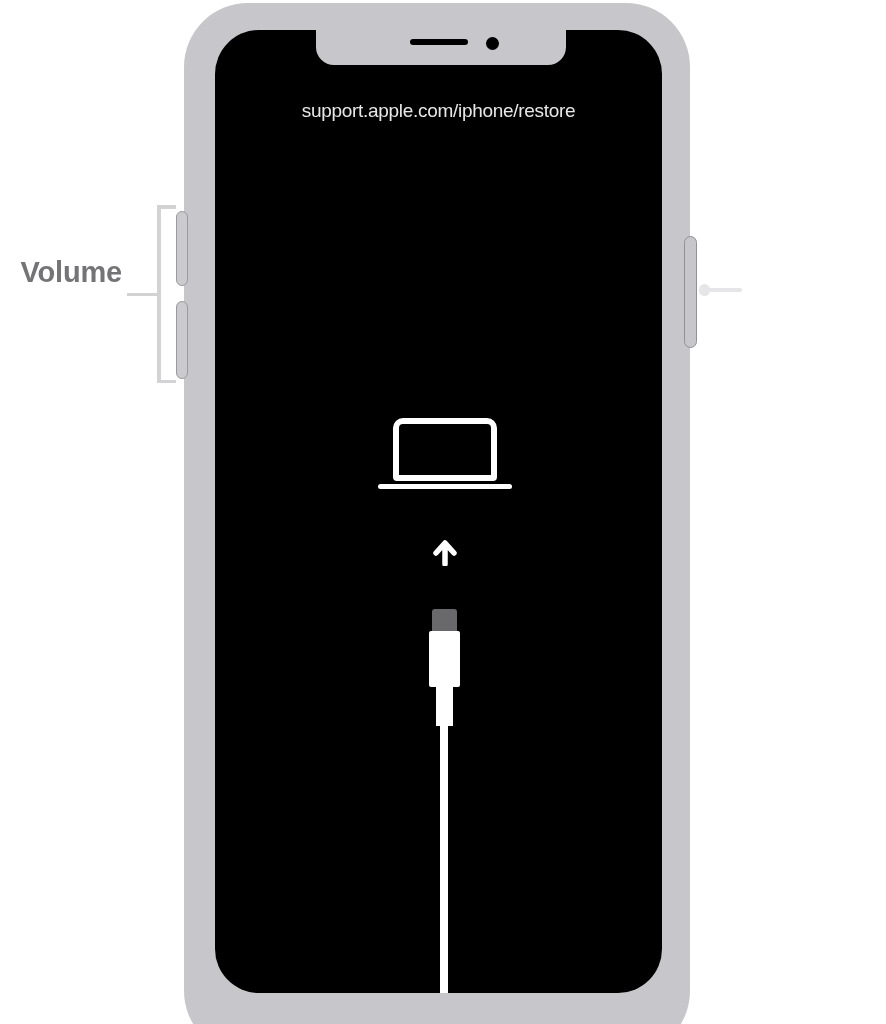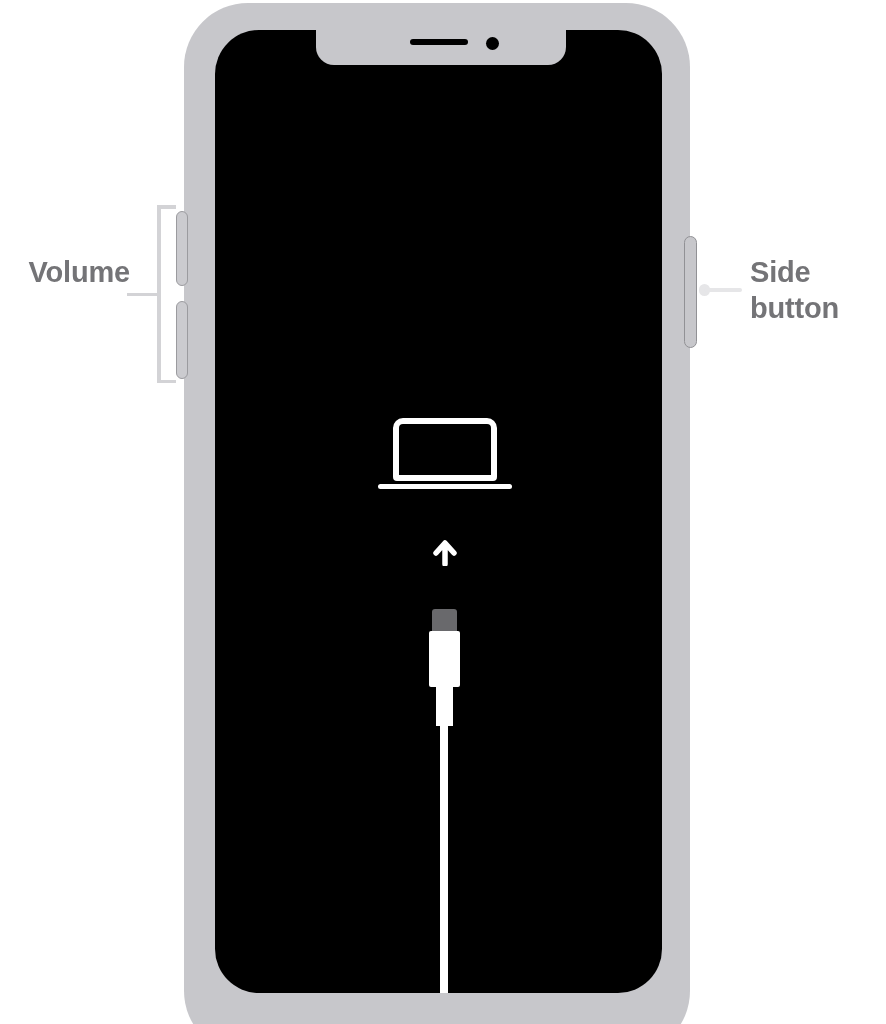--- a/index.html
+++ b/index.html
@@ -47,21 +47,21 @@
 
   
   .leader-dot{left:698.5px; top:284px; width:11.5px; height:11.5px;
     background:var(--leader); border-radius:50%;}
   .leader-line{left:704px; top:287.5px; width:38px; height:4.5px;
     background:var(--leader); border-radius:2px;}
 
   
   .callout{color:var(--label-text); font-weight:700; font-size:29px;
     line-height:36px; letter-spacing:-0.2px;}
-  .volume-label{left:12px; top:254px; width:118px; text-align:right;}
+  .volume-label{left:4px; top:254px; width:118px; text-align:right;}
   .side-label{left:750px; top:254px; text-align:left;}
 
   
   .laptop-screen{left:177.5px; top:388px; width:104px; height:63px;
     border:6.5px solid var(--icon-white); border-radius:10px 10px 4px 4px;
     box-sizing:border-box; background:transparent;}
   .laptop-base{left:163px; top:453.5px; width:134px; height:5.5px;
     background:var(--icon-white); border-radius:3px;}
 
   
@@ -86,20 +86,21 @@
 
   <div class="abs vol-btn vol-up"></div>
   <div class="abs vol-btn vol-down"></div>
   <div class="abs side-btn"></div>
 
   <div class="abs screen">
     <div class="abs notch"></div>
     <div class="abs speaker"></div>
     <div class="abs camera"></div>
 
+    <div class="abs screen-url">support.apple.com/iphone/restore</div>
 
     <div class="abs laptop-screen"></div>
     <div class="abs laptop-base"></div>
 
     <svg class="abs arrow-up" viewBox="0 0 28 30" xmlns="http://www.w3.org/2000/svg">
       <path d="M14 28 L14 9 M5 17 L14 7 L23 17" fill="none" stroke="#ffffff" stroke-width="5.5" stroke-linecap="round" stroke-linejoin="round"></path>
     </svg>
 
     <div class="abs cable-tip"></div>
     <div class="abs cable-housing"></div>
@@ -112,18 +113,14 @@
   <div class="abs bracket-arm bracket-bottom"></div>
   <div class="abs bracket-conn"></div>
 
   <div class="abs callout volume-label">
     <div>Volume</div>
   </div>
 
   <div class="abs leader-dot"></div>
   <div class="abs leader-line"></div>
 
-  <div class="abs callout side-label">
-    <div>Side</div>
-    <div>button</div>
-  </div>
 
 </div>
 
 </body></html>

